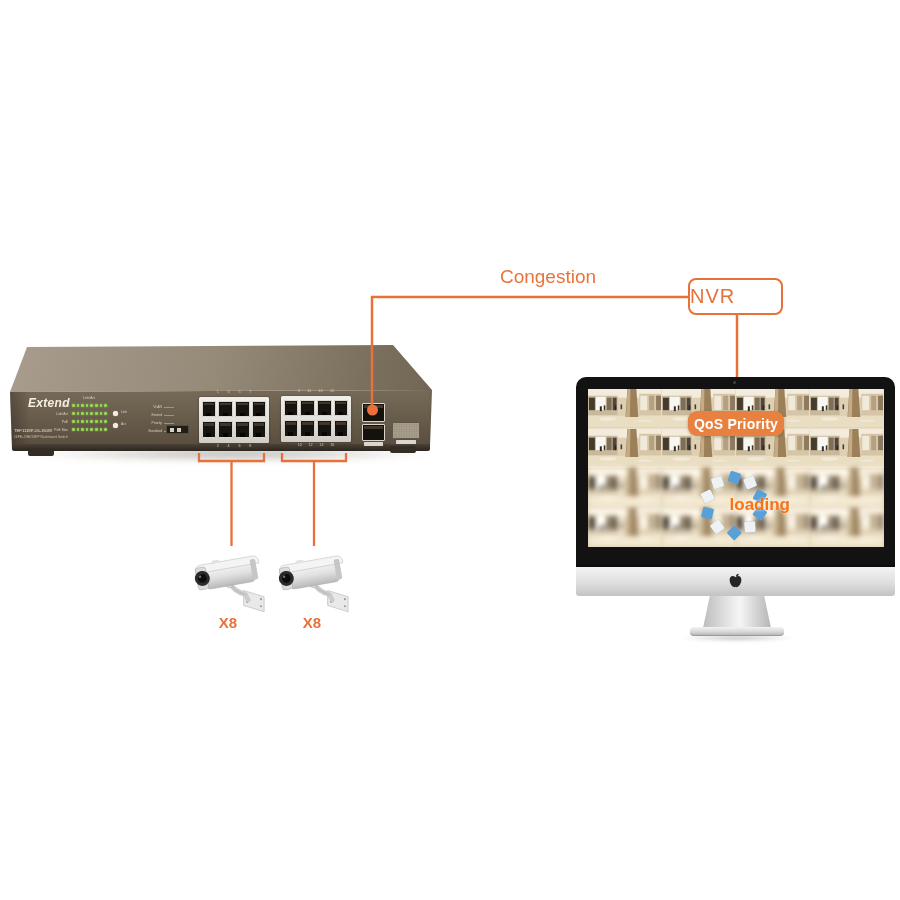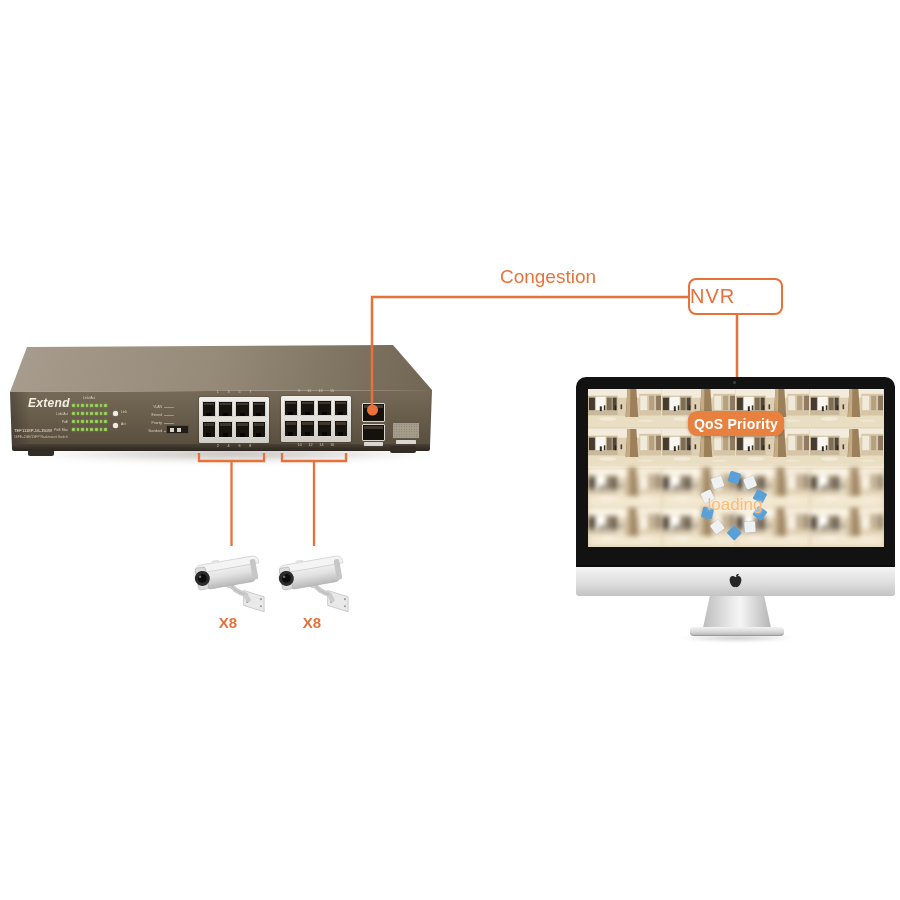--- a/index.html
+++ b/index.html
@@ -93,22 +93,22 @@
   .cam-cell.sharp{filter:blur(.35px);}
   .cam-cell.blur{filter:blur(2.6px) brightness(1.05) saturate(.85);}
   .qos-badge{position:absolute;left:112px;top:34px;width:96px;height:25px;background:#E8813F;
       border-radius:9px;display:flex;align-items:center;justify-content:center;z-index:4;
       box-shadow:0 1px 3px rgba(90,50,20,.35);}
   .qos-badge span{color:#ffffff;font-size:14px;font-weight:bold;letter-spacing:.2px;}
   .spinner{position:absolute;left:116px;top:86px;width:84px;height:84px;z-index:3;}
   .spin-sq{position:absolute;width:10.5px;height:10.5px;border-radius:1.5px;}
   .spin-sq.b{background:#5AA0D8;}
   .spin-sq.w{background:#eef2f5;box-shadow:0 0 1px rgba(80,80,80,.5);}
-  .loading-text{position:absolute;left:104px;top:118px;width:110px;text-align:center;z-index:4;
-      font-size:17px;font-weight:400;color:#fdba74;text-shadow:0 0 3px rgba(255,250,240,.8);}
+  .loading-text{position:absolute;left:104px;top:118px;width:110px;text-align:right;z-index:4;
+      font-size:17px;font-weight:700;color:#f97316;text-shadow:0 0 3px rgba(255,250,240,.8);}
   .imac-chin{position:absolute;left:576px;top:565px;width:319px;height:31px;z-index:2;
       background:linear-gradient(180deg,#f4f4f4 0%,#dedede 55%,#c3c3c3 100%);
       border-top:2px solid #0c0c0c;border-radius:0 0 3px 3px;}
   .apple-logo{position:absolute;left:153px;top:5px;width:13px;height:17px;}
   .imac-stand{position:absolute;left:703px;top:596px;width:68px;height:32px;z-index:2;
       clip-path:polygon(10% 0,90% 0,100% 100%,0 100%);
       background:linear-gradient(90deg,#bdbdbd 0%,#ededed 45%,#f5f5f5 55%,#b5b5b5 100%);}
   .imac-base{position:absolute;left:690px;top:627px;width:94px;height:9px;border-radius:4px;z-index:2;
       background:linear-gradient(180deg,#f3f3f3 0%,#d7d7d7 60%,#b9b9b9 100%);
       border-bottom:1px solid #999;}

